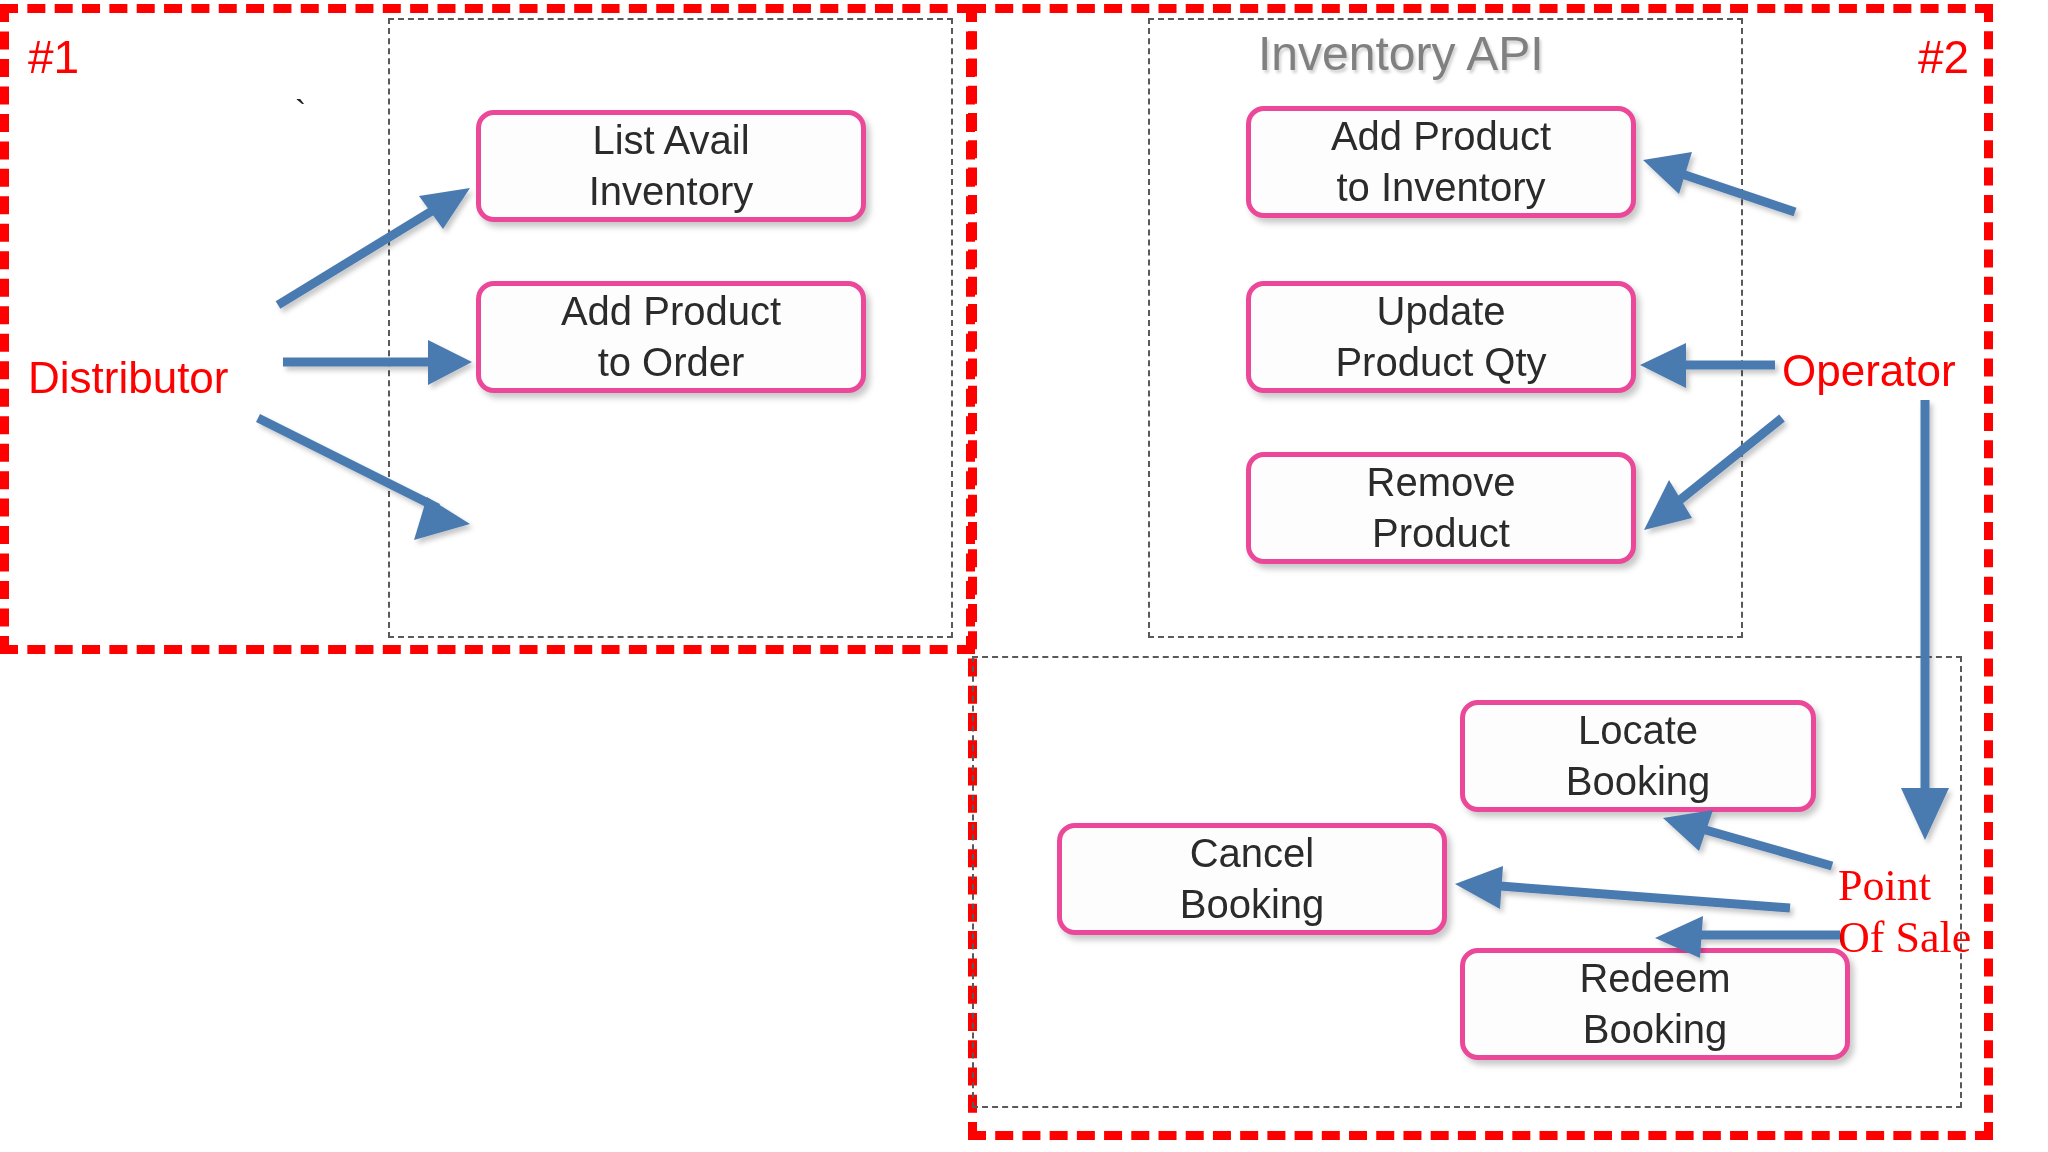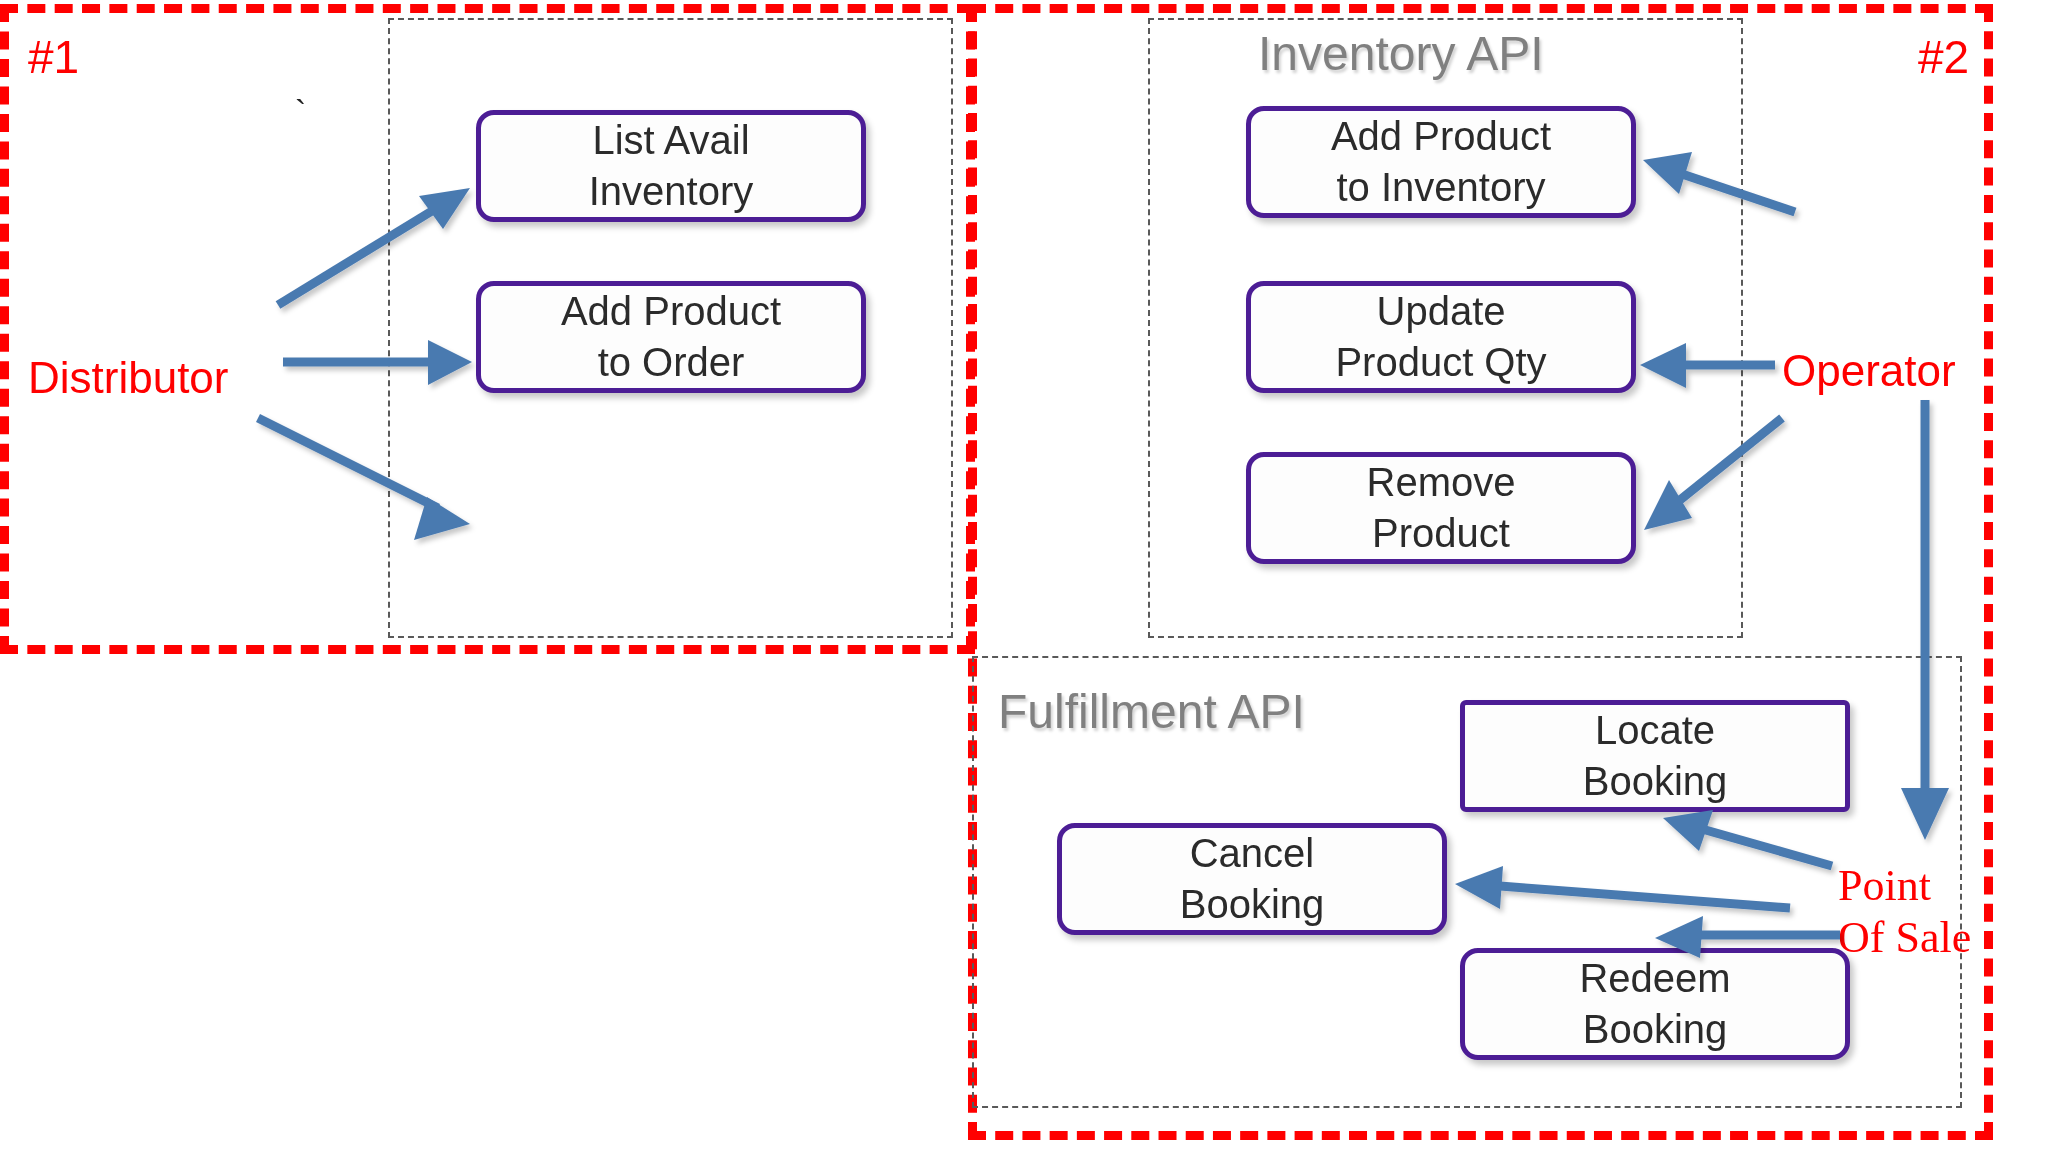--- a/index.html
+++ b/index.html
@@ -45,21 +45,21 @@
     font-size: 48px;
     line-height: 1;
     white-space: nowrap;
     text-shadow: 2px 3px 3px rgba(0,0,0,0.18);
   }
 
   
   .op-box {
     position: absolute;
     box-sizing: border-box;
-    border: 5px solid #4c1d95;
+    border: 5px solid #ec4899;
     border-radius: 18px;
     background: #fdfdfd;
     box-shadow: 4px 5px 6px rgba(0,0,0,0.22);
     display: flex;
     align-items: center;
     justify-content: center;
     text-align: center;
     color: #2b2b2b;
     font-size: 40px;
     line-height: 1.28;
@@ -147,23 +147,22 @@
   </div>
 
   <div class="op-box" style="left:1246px; top:452px; width:390px; height:112px;">
     <div>
       <span>Remove</span>
       <span>Product</span>
     </div>
   </div>
 
   <div class="api-group" style="left:972px; top:656px; width:990px; height:452px;"></div>
-  <div class="api-title" style="left:998px; top:688px;">Fulfillment API</div>
-
-  <div class="op-box" style="left:1460px; top:700px; width:390px; height:112px;border-radius:6px;">
+
+  <div class="op-box" style="left:1460px; top:700px; width:356px; height:112px;">
     <div>
       <span>Locate</span>
       <span>Booking</span>
     </div>
   </div>
 
   <div class="op-box" style="left:1057px; top:823px; width:390px; height:112px;">
     <div>
       <span>Cancel</span>
       <span>Booking</span>

